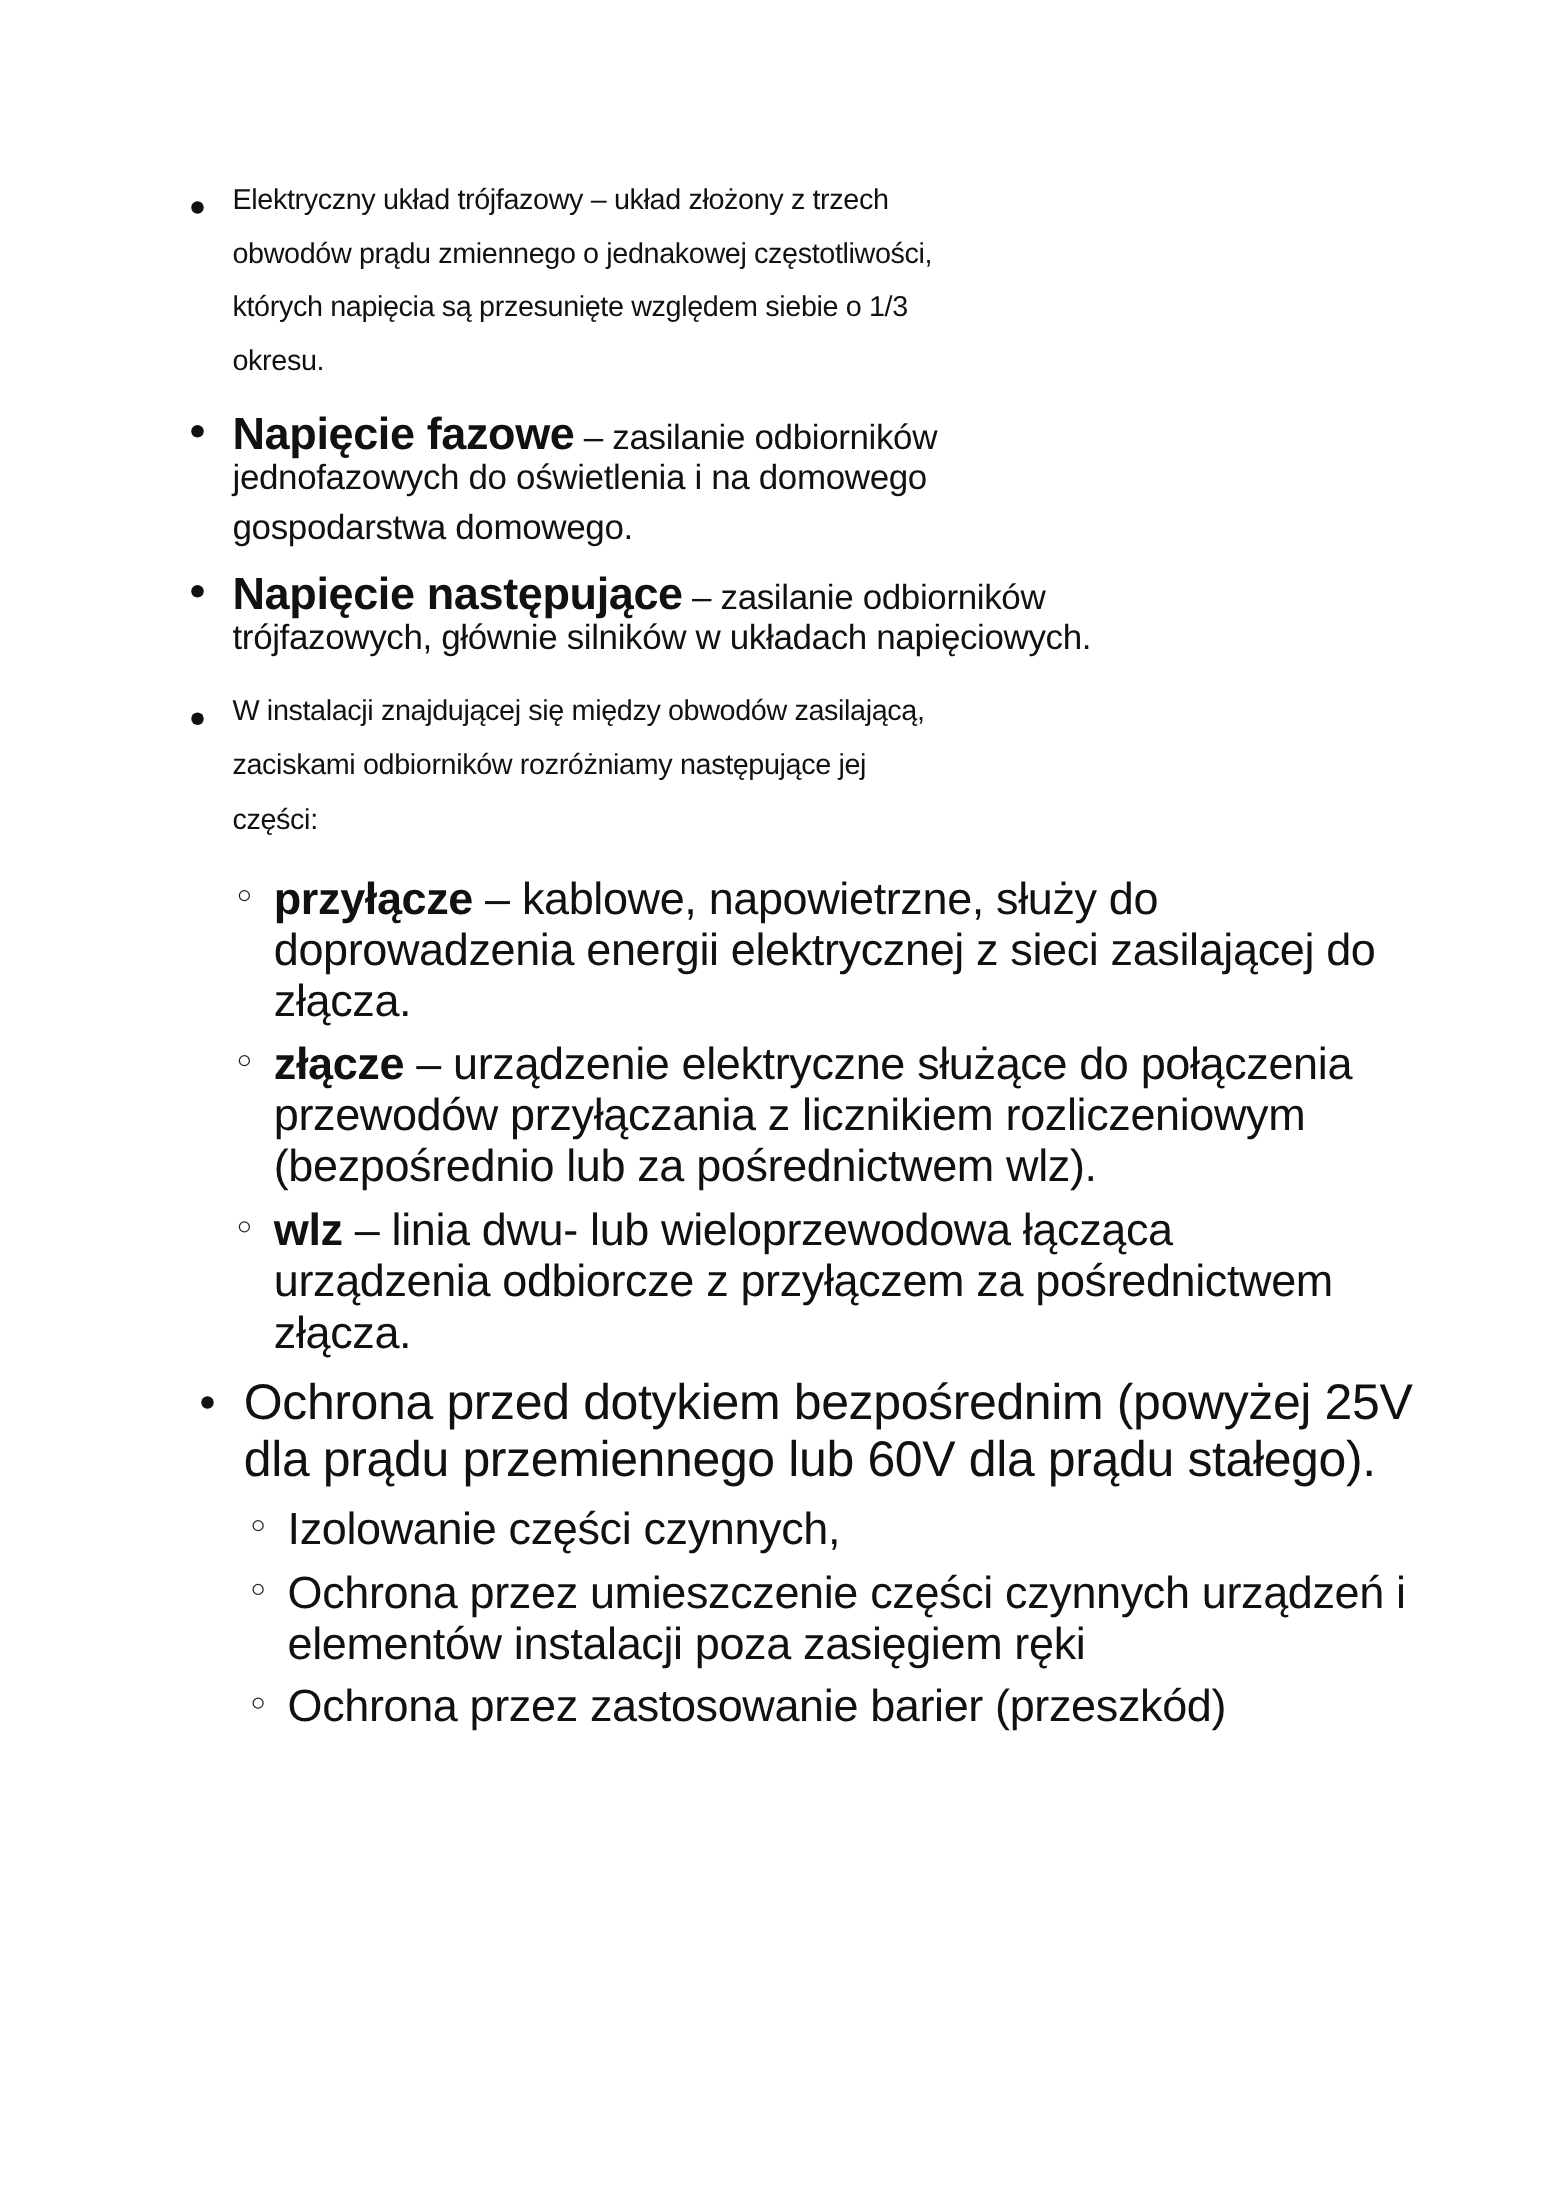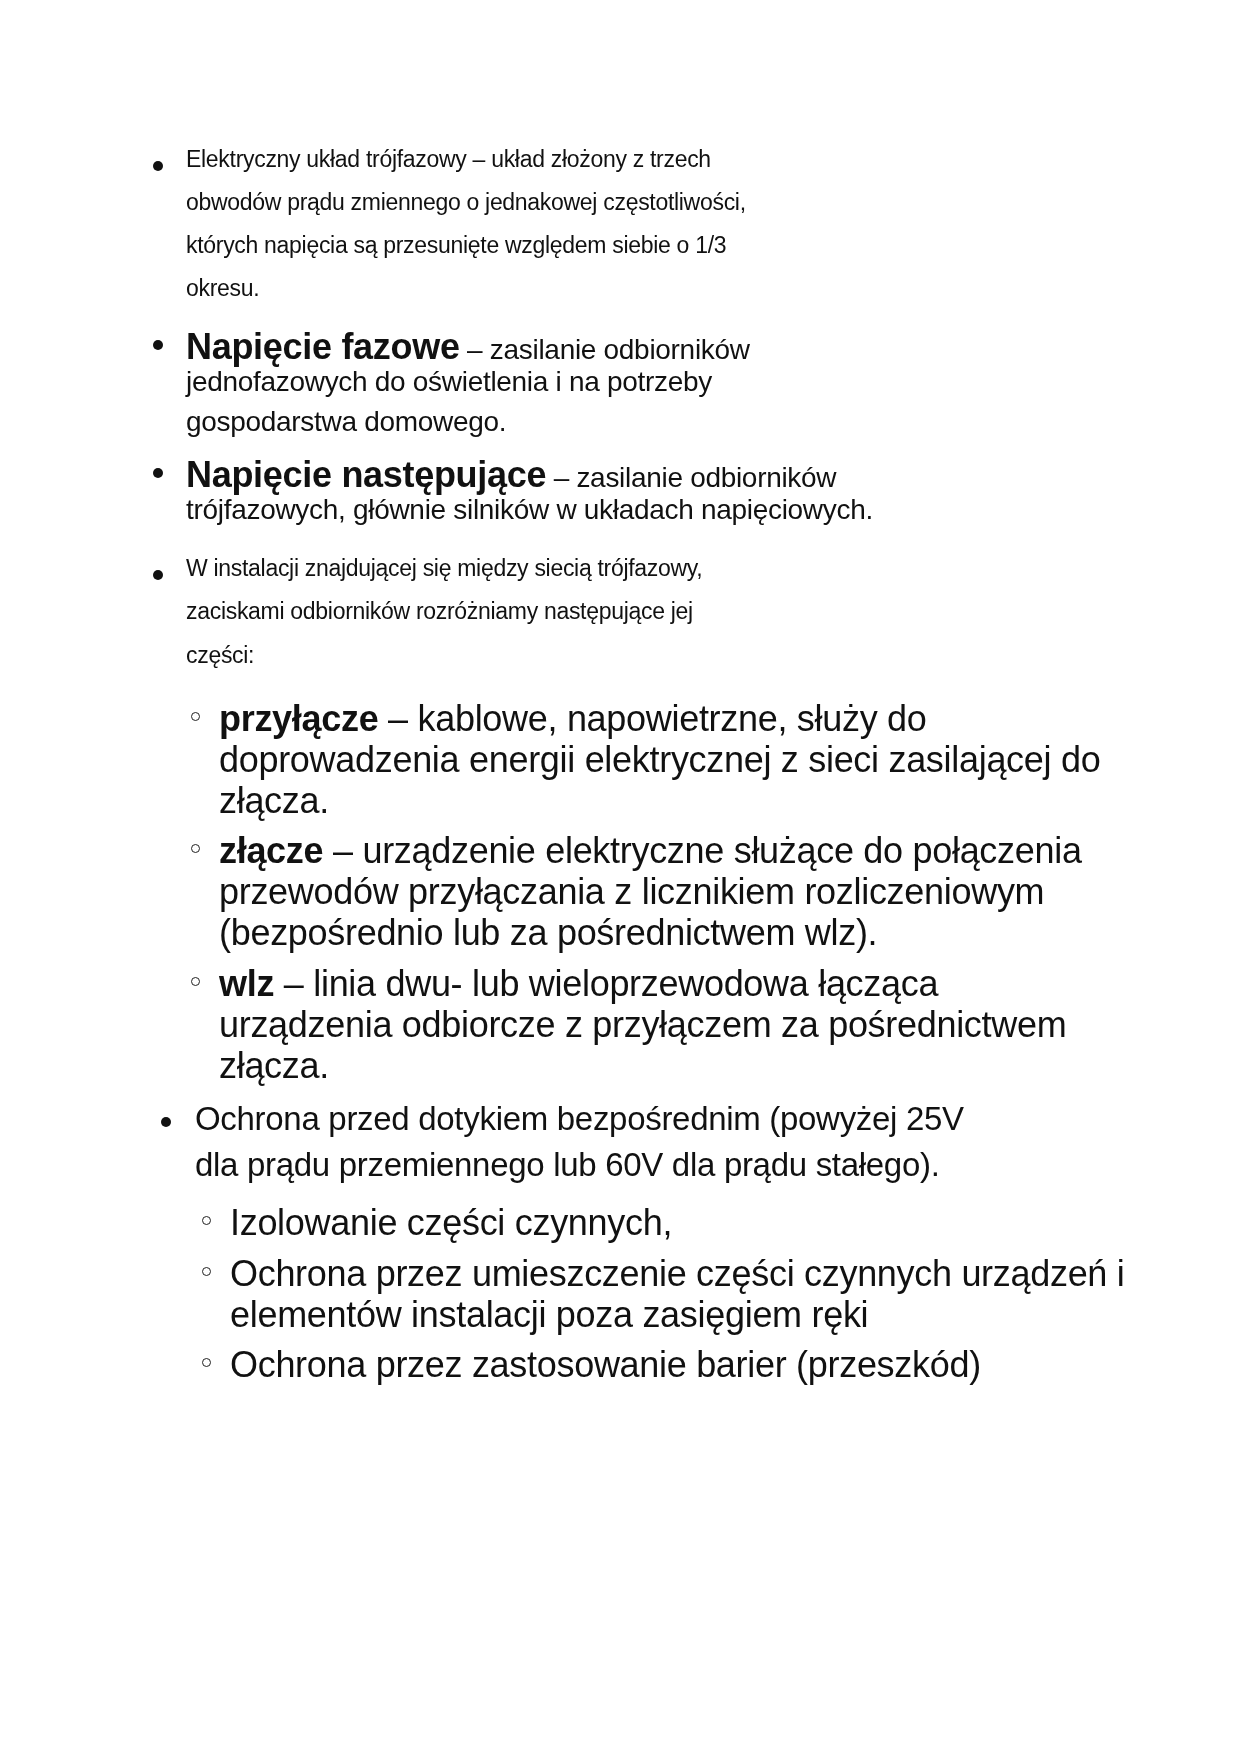--- a/index.html
+++ b/index.html
@@ -3,48 +3,48 @@
   <meta charset="utf-8">
   <style>
     html, body { margin: 0; padding: 0; background: #ffffff; }
     body { width: 1240px; height: 1754px; position: relative; overflow: hidden;
            font-family: "Liberation Sans", sans-serif; color: #111111; }
     .line { position: absolute; white-space: nowrap; letter-spacing: -0.3px; }
     .b { font-weight: bold; }
     .s32 { font-size: 23px; }
     .s28 { font-size: 28px; }
     .s30 { font-size: 36px; }
-    .s33 { font-size: 33px; }
+    .s33 { font-size: 40px; }
     .circ { position: absolute; width: 7px; height: 7px; border: 1.5px solid #222; border-radius: 50%; }
     .dot { position: absolute; width: 10px; height: 10px; background: #111; border-radius: 50%; }
   </style>
 </head>
 <body>
 
 <div class="dot" style="left:153px;top:161px;"></div>
 <div class="line s32" style="left:186px;top:146px;">Elektryczny układ trójfazowy – układ złożony z trzech</div>
 <div class="line s32" style="left:186px;top:189px;">obwodów prądu zmiennego o jednakowej częstotliwości,</div>
 <div class="line s32" style="left:186px;top:232px;">których napięcia są przesunięte względem siebie o 1/3</div>
 <div class="line s32" style="left:186px;top:275px;">okresu.</div>
 
 <div class="dot" style="left:153px;top:340px;"></div>
 <div class="line s28" style="left:186px;top:326px;">
   <span class="b s30">Napięcie fazowe</span><span> – zasilanie odbiorników</span>
 </div>
-<div class="line s28" style="left:186px;top:366px;">jednofazowych do oświetlenia i na potrzeby</div>
+<div class="line s28" style="left:186px;top:366px;">jednofazowych do oświetlenia i na domowego</div>
 <div class="line s28" style="left:186px;top:406px;">gospodarstwa domowego.</div>
 
 <div class="dot" style="left:153px;top:468px;"></div>
 <div class="line s28" style="left:186px;top:454px;">
   <span class="b s30">Napięcie następujące</span><span> – zasilanie odbiorników</span>
 </div>
 <div class="line s28" style="left:186px;top:494px;">trójfazowych, głównie silników w układach napięciowych.</div>
 
 <div class="dot" style="left:153px;top:570px;"></div>
-<div class="line s32" style="left:186px;top:555px;">W instalacji znajdującej się między siecią trójfazowy,</div>
+<div class="line s32" style="left:186px;top:555px;">W instalacji znajdującej się między obwodów zasilającą,</div>
 <div class="line s32" style="left:186px;top:598px;">zaciskami odbiorników rozróżniamy następujące jej</div>
 <div class="line s32" style="left:186px;top:642px;">części:</div>
 
 <div class="circ" style="left:191px;top:712px;"></div>
 <div class="line s30" style="left:219px;top:698px;">
   <span class="b">przyłącze</span><span> – kablowe, napowietrzne, służy do</span>
 </div>
 <div class="line s30" style="left:219px;top:739px;">doprowadzenia energii elektrycznej z sieci zasilającej do</div>
 <div class="line s30" style="left:219px;top:780px;">złącza.</div>
 

